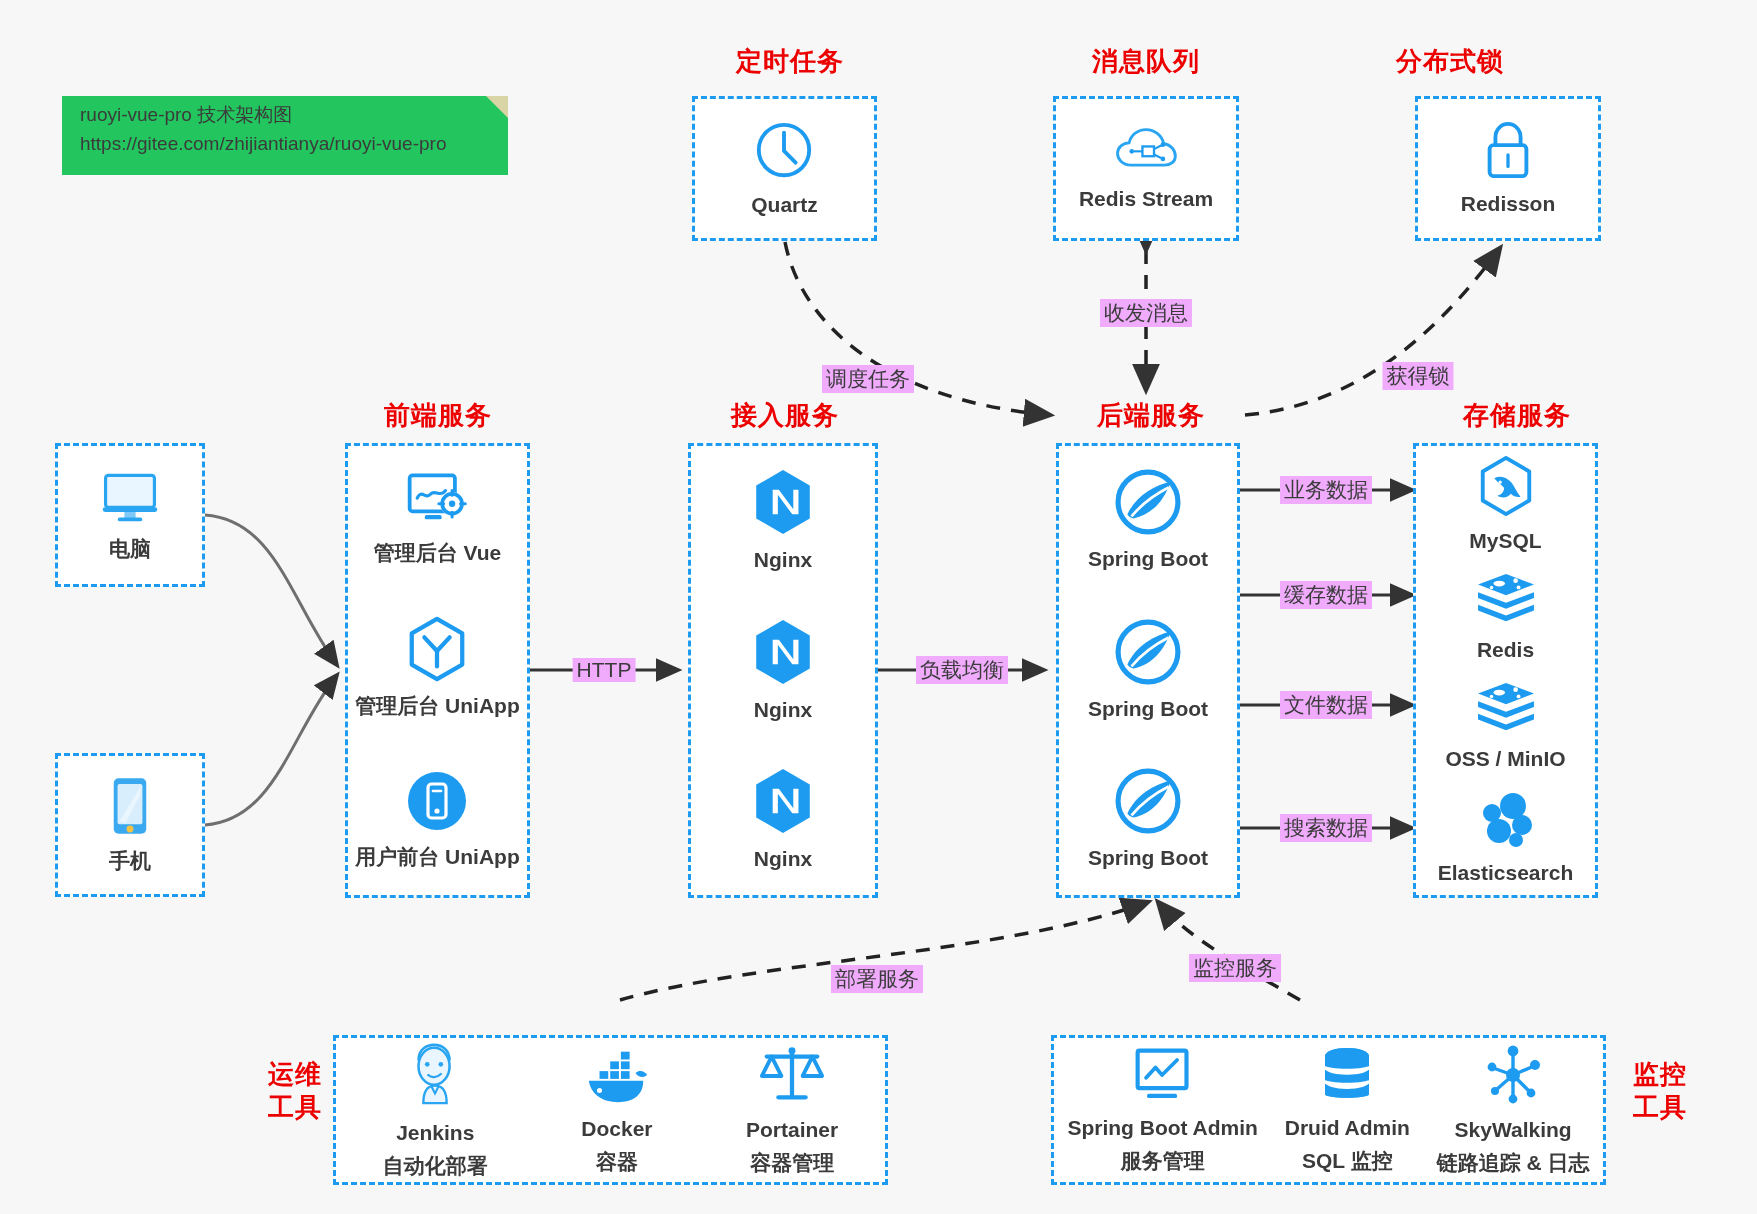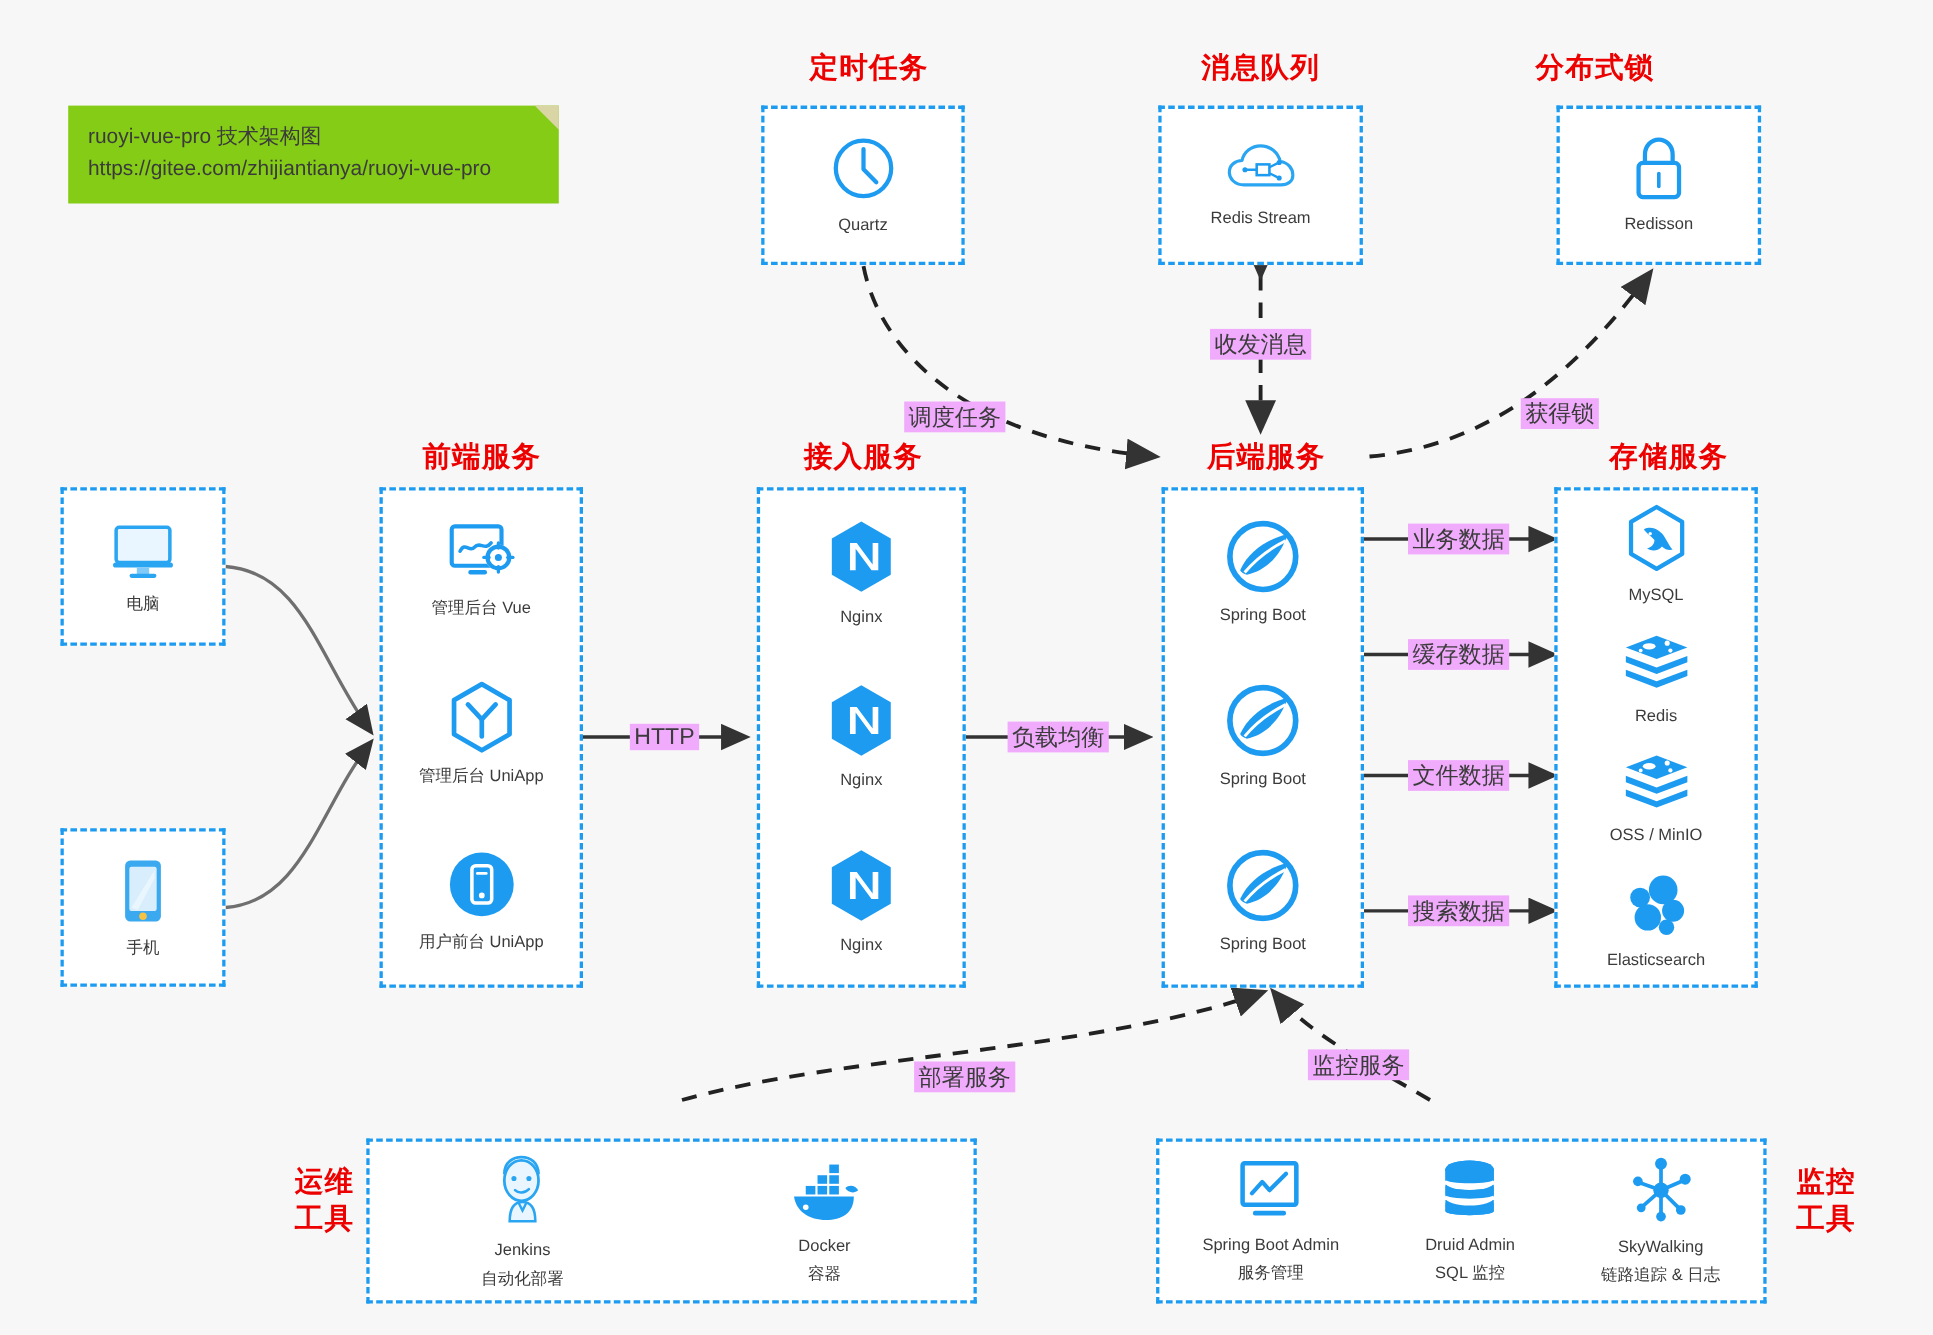--- a/index.html
+++ b/index.html
@@ -8,22 +8,22 @@
     background:#f7f7f7;
     font-family:"Liberation Sans","DejaVu Sans",sans-serif;
     color:#3b3b3b;
     overflow:hidden;
   }
   #stage{position:relative;width:1757px;height:1214px;}
 
   
   .note{
     position:absolute;
-    background:#84cc16;
-    padding:14px 18px 16px 18px;
+    background:#22c55e;
+    padding:4px 18px 16px 18px;
     font-size:19px;
     line-height:1.55;
     color:#3b3b3b;
     box-shadow:0 0 0 0 transparent;
   }
   .note .fold{
     position:absolute;right:0;top:0;
     width:0;height:0;
     border-left:22px solid transparent;
     border-top:22px solid #d9d5a4;
@@ -52,21 +52,21 @@
     letter-spacing:1px;
   }
   .gtitle.side{line-height:1.25;}
 
   
   .node{
     display:flex;flex-direction:column;align-items:center;justify-content:center;
     gap:6px;
   }
   .node .lbl{
-    font-size:15px;color:#3b3b3b;white-space:nowrap;text-align:center;line-height:1.3;
+    font-size:21px;color:#3b3b3b;white-space:nowrap;text-align:center;line-height:1.3;font-weight:bold;
   }
   .ico{display:block;}
 
   
   #edges{position:absolute;left:0;top:0;width:1757px;height:1214px;pointer-events:none;}
   .elabel{
     position:absolute;
     background:#f0abfc;
     font-size:21px;
     color:#3b3b3b;
@@ -388,20 +388,34 @@
             <rect x="39" y="16" width="9" height="8"></rect>
               <rect x="39" y="6" width="9" height="8"></rect>
           </g>
           <path d="M6 36 L62 36 C62 52 50 58 36 58 C20 58 8 50 6 36 Z" fill="#1d9bf0"></path>
           <path d="M54 28 C58 24 64 26 66 30 C63 33 57 33 54 28 Z" fill="#1d9bf0"></path>
           <circle cx="17" cy="46" r="2.6" fill="#ffffff"></circle>
         </svg>
       </span>
       <span class="lbl">Docker</span>
       <span class="lbl">容器</span>
+    </div>
+    <div class="node">
+      <span class="ico">
+        <svg width="66" height="62" viewBox="0 0 68 62">
+          <line x1="34" y1="6" x2="34" y2="52" stroke="#1d9bf0" stroke-width="4.4" stroke-linecap="round"></line>
+          <line x1="8" y1="12" x2="60" y2="12" stroke="#1d9bf0" stroke-width="4.4" stroke-linecap="round"></line>
+          <circle cx="34" cy="6" r="3.6" fill="#1d9bf0"></circle>
+          <path d="M3 32 L13 12 L23 32 Z" fill="none" stroke="#1d9bf0" stroke-width="4" stroke-linejoin="round"></path>
+          <path d="M45 32 L55 12 L65 32 Z" fill="none" stroke="#1d9bf0" stroke-width="4" stroke-linejoin="round"></path>
+          <line x1="20" y1="54" x2="48" y2="54" stroke="#1d9bf0" stroke-width="4.4" stroke-linecap="round"></line>
+        </svg>
+      </span>
+      <span class="lbl">Portainer</span>
+      <span class="lbl">容器管理</span>
     </div>
   </div>
 
   <div class="gbox row" style="left:1051px;top:1035px;width:555px;height:150px;">
     <div class="node">
       <span class="ico">
         <svg width="62" height="58" viewBox="0 0 66 60">
           <rect x="6" y="4" width="52" height="40" rx="2" fill="none" stroke="#1d9bf0" stroke-width="4.4"></rect>
           <path d="M15 33 L25 22 L32 30 L48 14" fill="none" stroke="#1d9bf0" stroke-width="4" stroke-linecap="round" stroke-linejoin="round"></path>
           <rect x="16" y="50" width="32" height="4.5" rx="2" fill="#1d9bf0"></rect>

